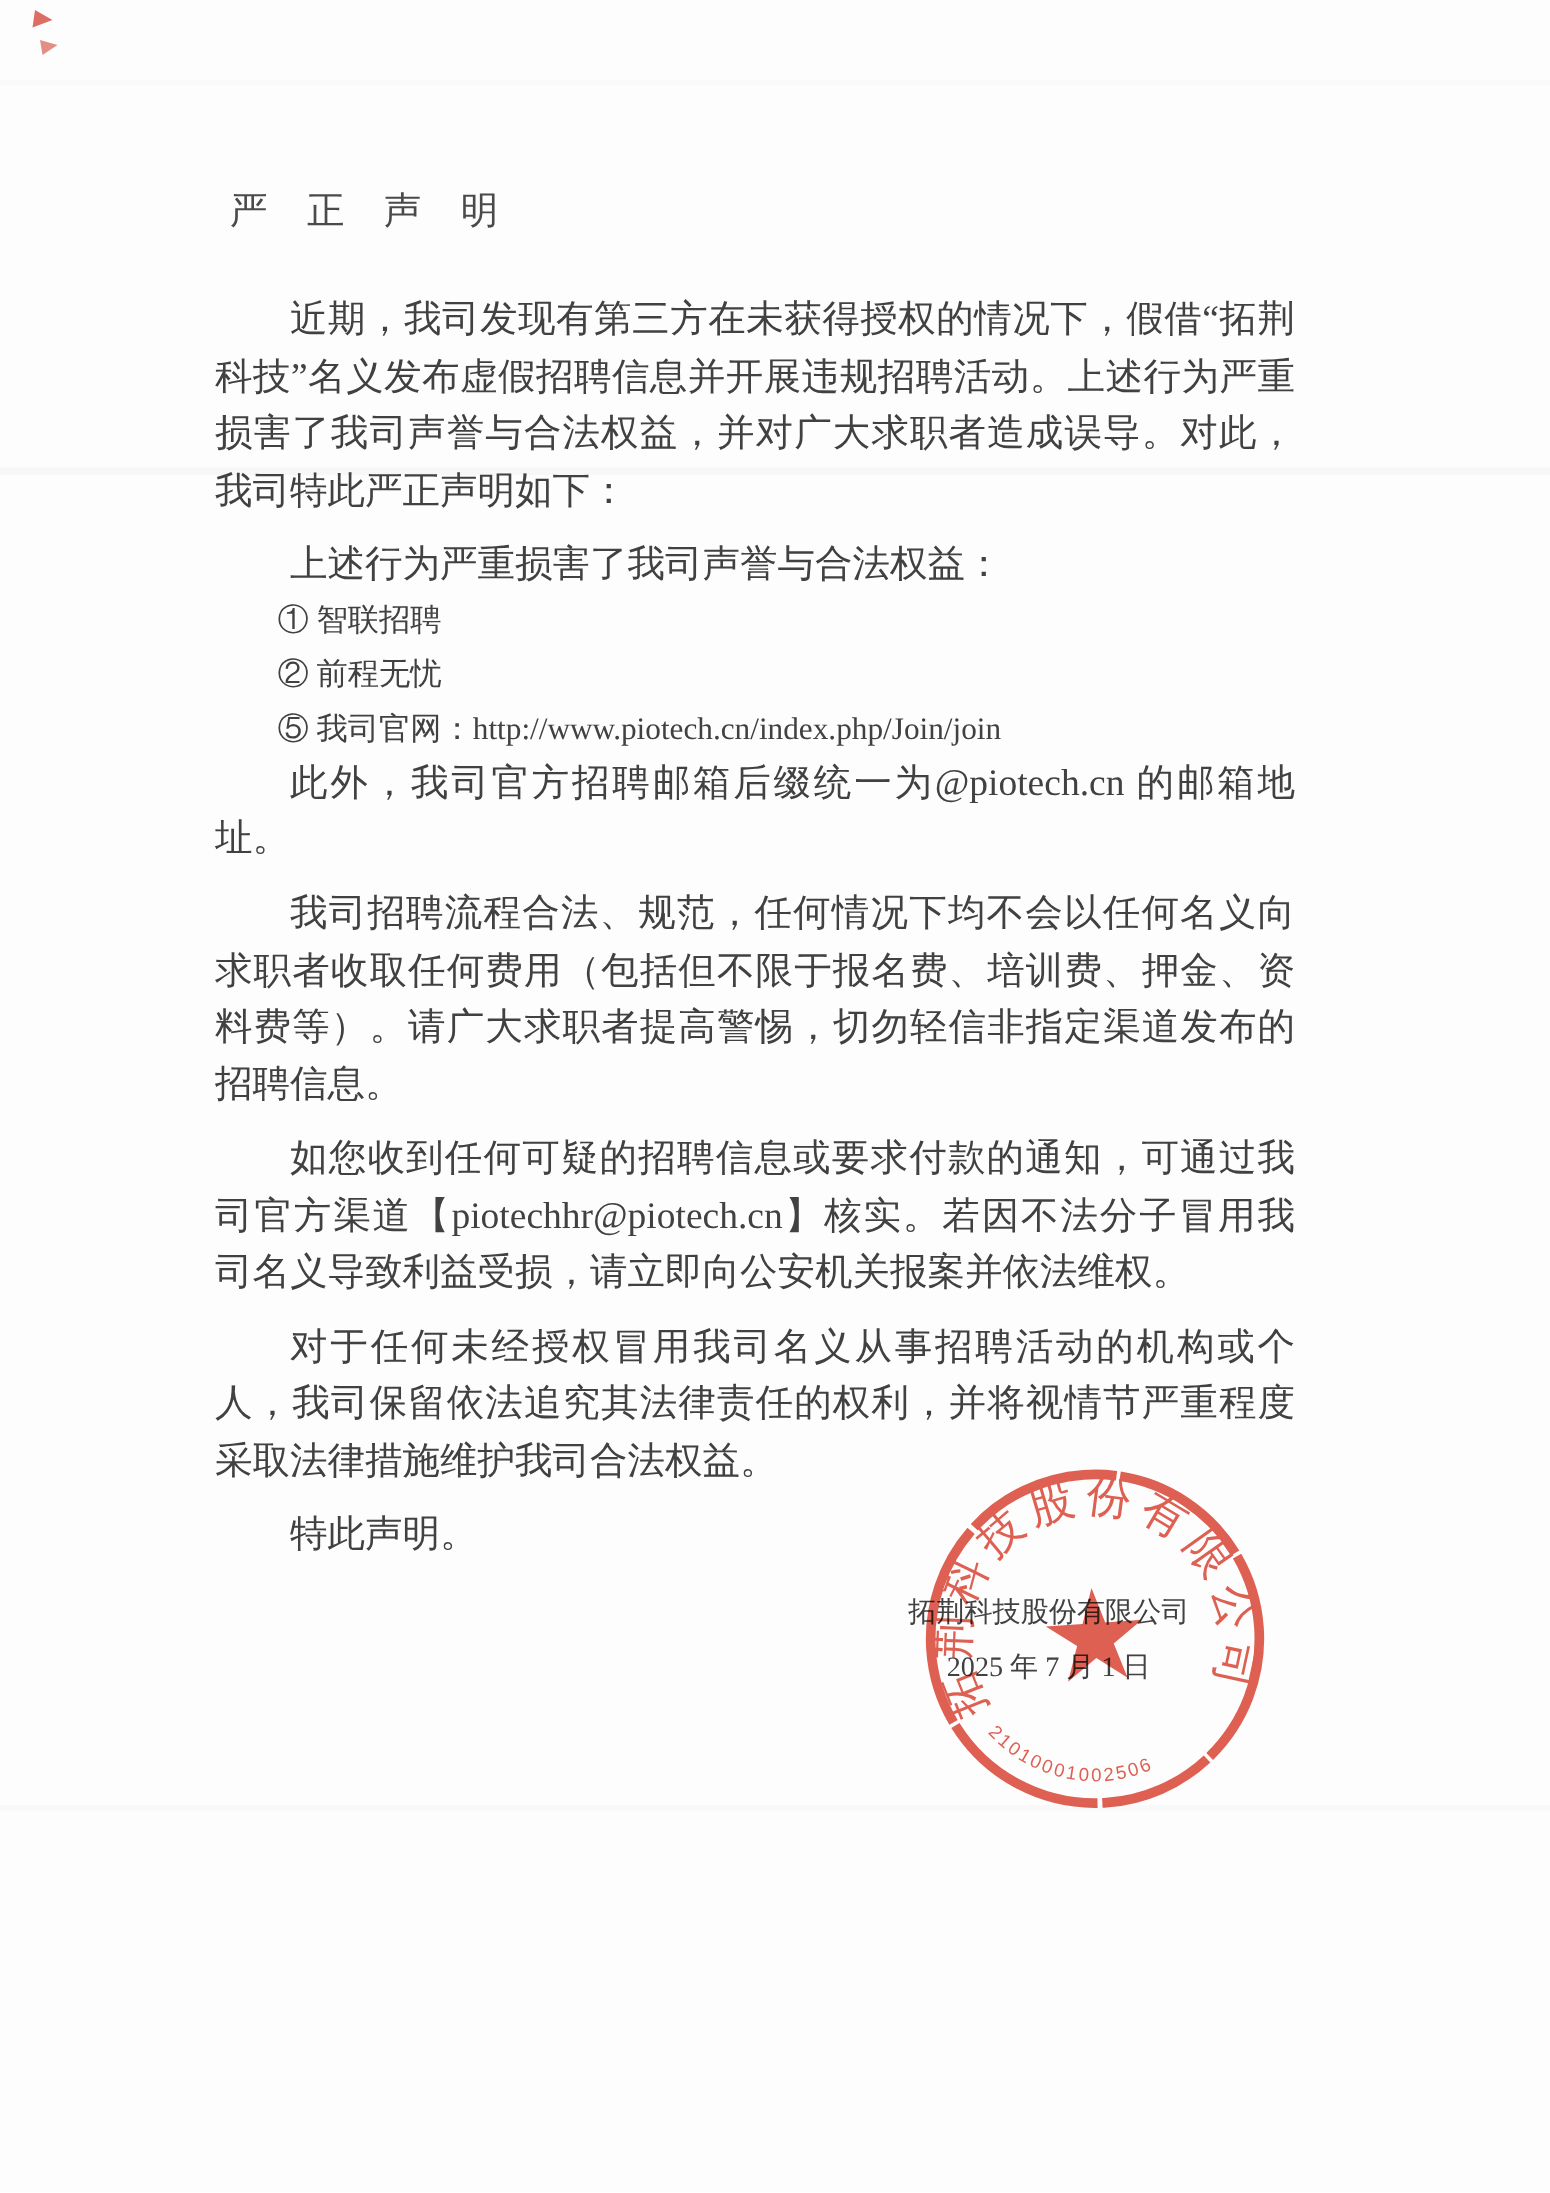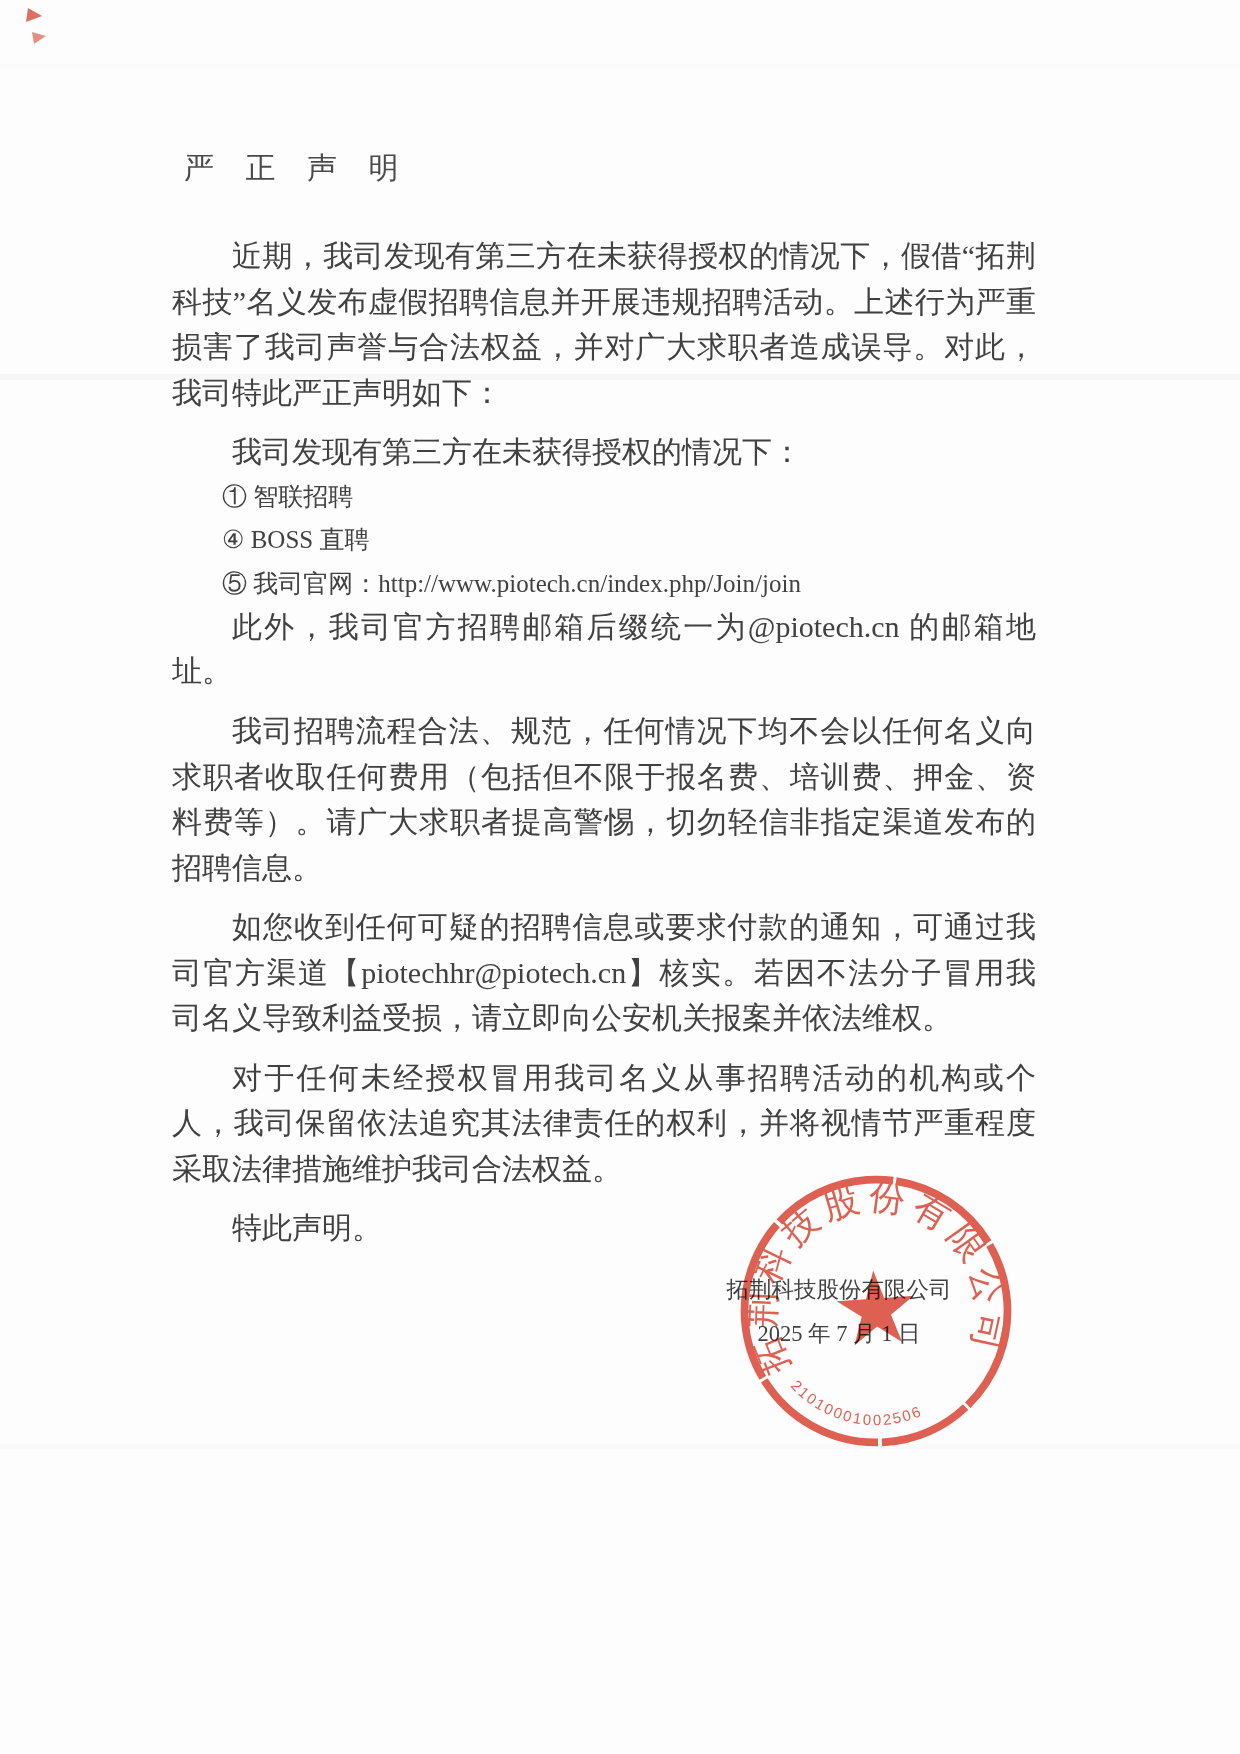--- a/index.html
+++ b/index.html
@@ -96,25 +96,25 @@
   <svg class="stamp-fragment" viewBox="0 0 34 40">
     <path d="M6 2 L20 10 L4 16 Z" fill="#D24434" opacity="0.9"></path>
     <path d="M10 26 L24 30 L12 38 Z" fill="#D24434" opacity="0.7"></path>
   </svg>
 
   <div class="content">
     <div class="doc-title">严 正 声 明</div>
 
     <p class="para">近期，我司发现有第三方在未获得授权的情况下，假借“拓荆科技”名义发布虚假招聘信息并开展违规招聘活动。上述行为严重损害了我司声誉与合法权益，并对广大求职者造成误导。对此，我司特此严正声明如下：</p>
 
-    <p class="para line">我司发现有第三方在未获得授权的情况下：</p>
+    <p class="para line">上述行为严重损害了我司声誉与合法权益：</p>
 
     <div class="channels">
       <div class="channel-item">① 智联招聘</div>
-      <div class="channel-item">④ BOSS 直聘</div>
+      <div class="channel-item">② 前程无忧</div>
       <div class="channel-item">⑤ 我司官网：http://www.piotech.cn/index.php/Join/join</div>
     </div>
 
     <p class="para line" style="line-height:43.5px;margin-bottom:16px;">此外，我司官方招聘邮箱后缀统一为@piotech.cn 的邮箱地址。</p>
 
     <p class="para">我司招聘流程合法、规范，任何情况下均不会以任何名义向求职者收取任何费用（包括但不限于报名费、培训费、押金、资料费等）。请广大求职者提高警惕，切勿轻信非指定渠道发布的招聘信息。</p>
 
     <p class="para">如您收到任何可疑的招聘信息或要求付款的通知，可通过我司官方渠道【piotechhr@piotech.cn】核实。若因不法分子冒用我司名义导致利益受损，请立即向公安机关报案并依法维权。</p>
 
     <p class="para">对于任何未经授权冒用我司名义从事招聘活动的机构或个人，我司保留依法追究其法律责任的权利，并将视情节严重程度采取法律措施维护我司合法权益。</p>

